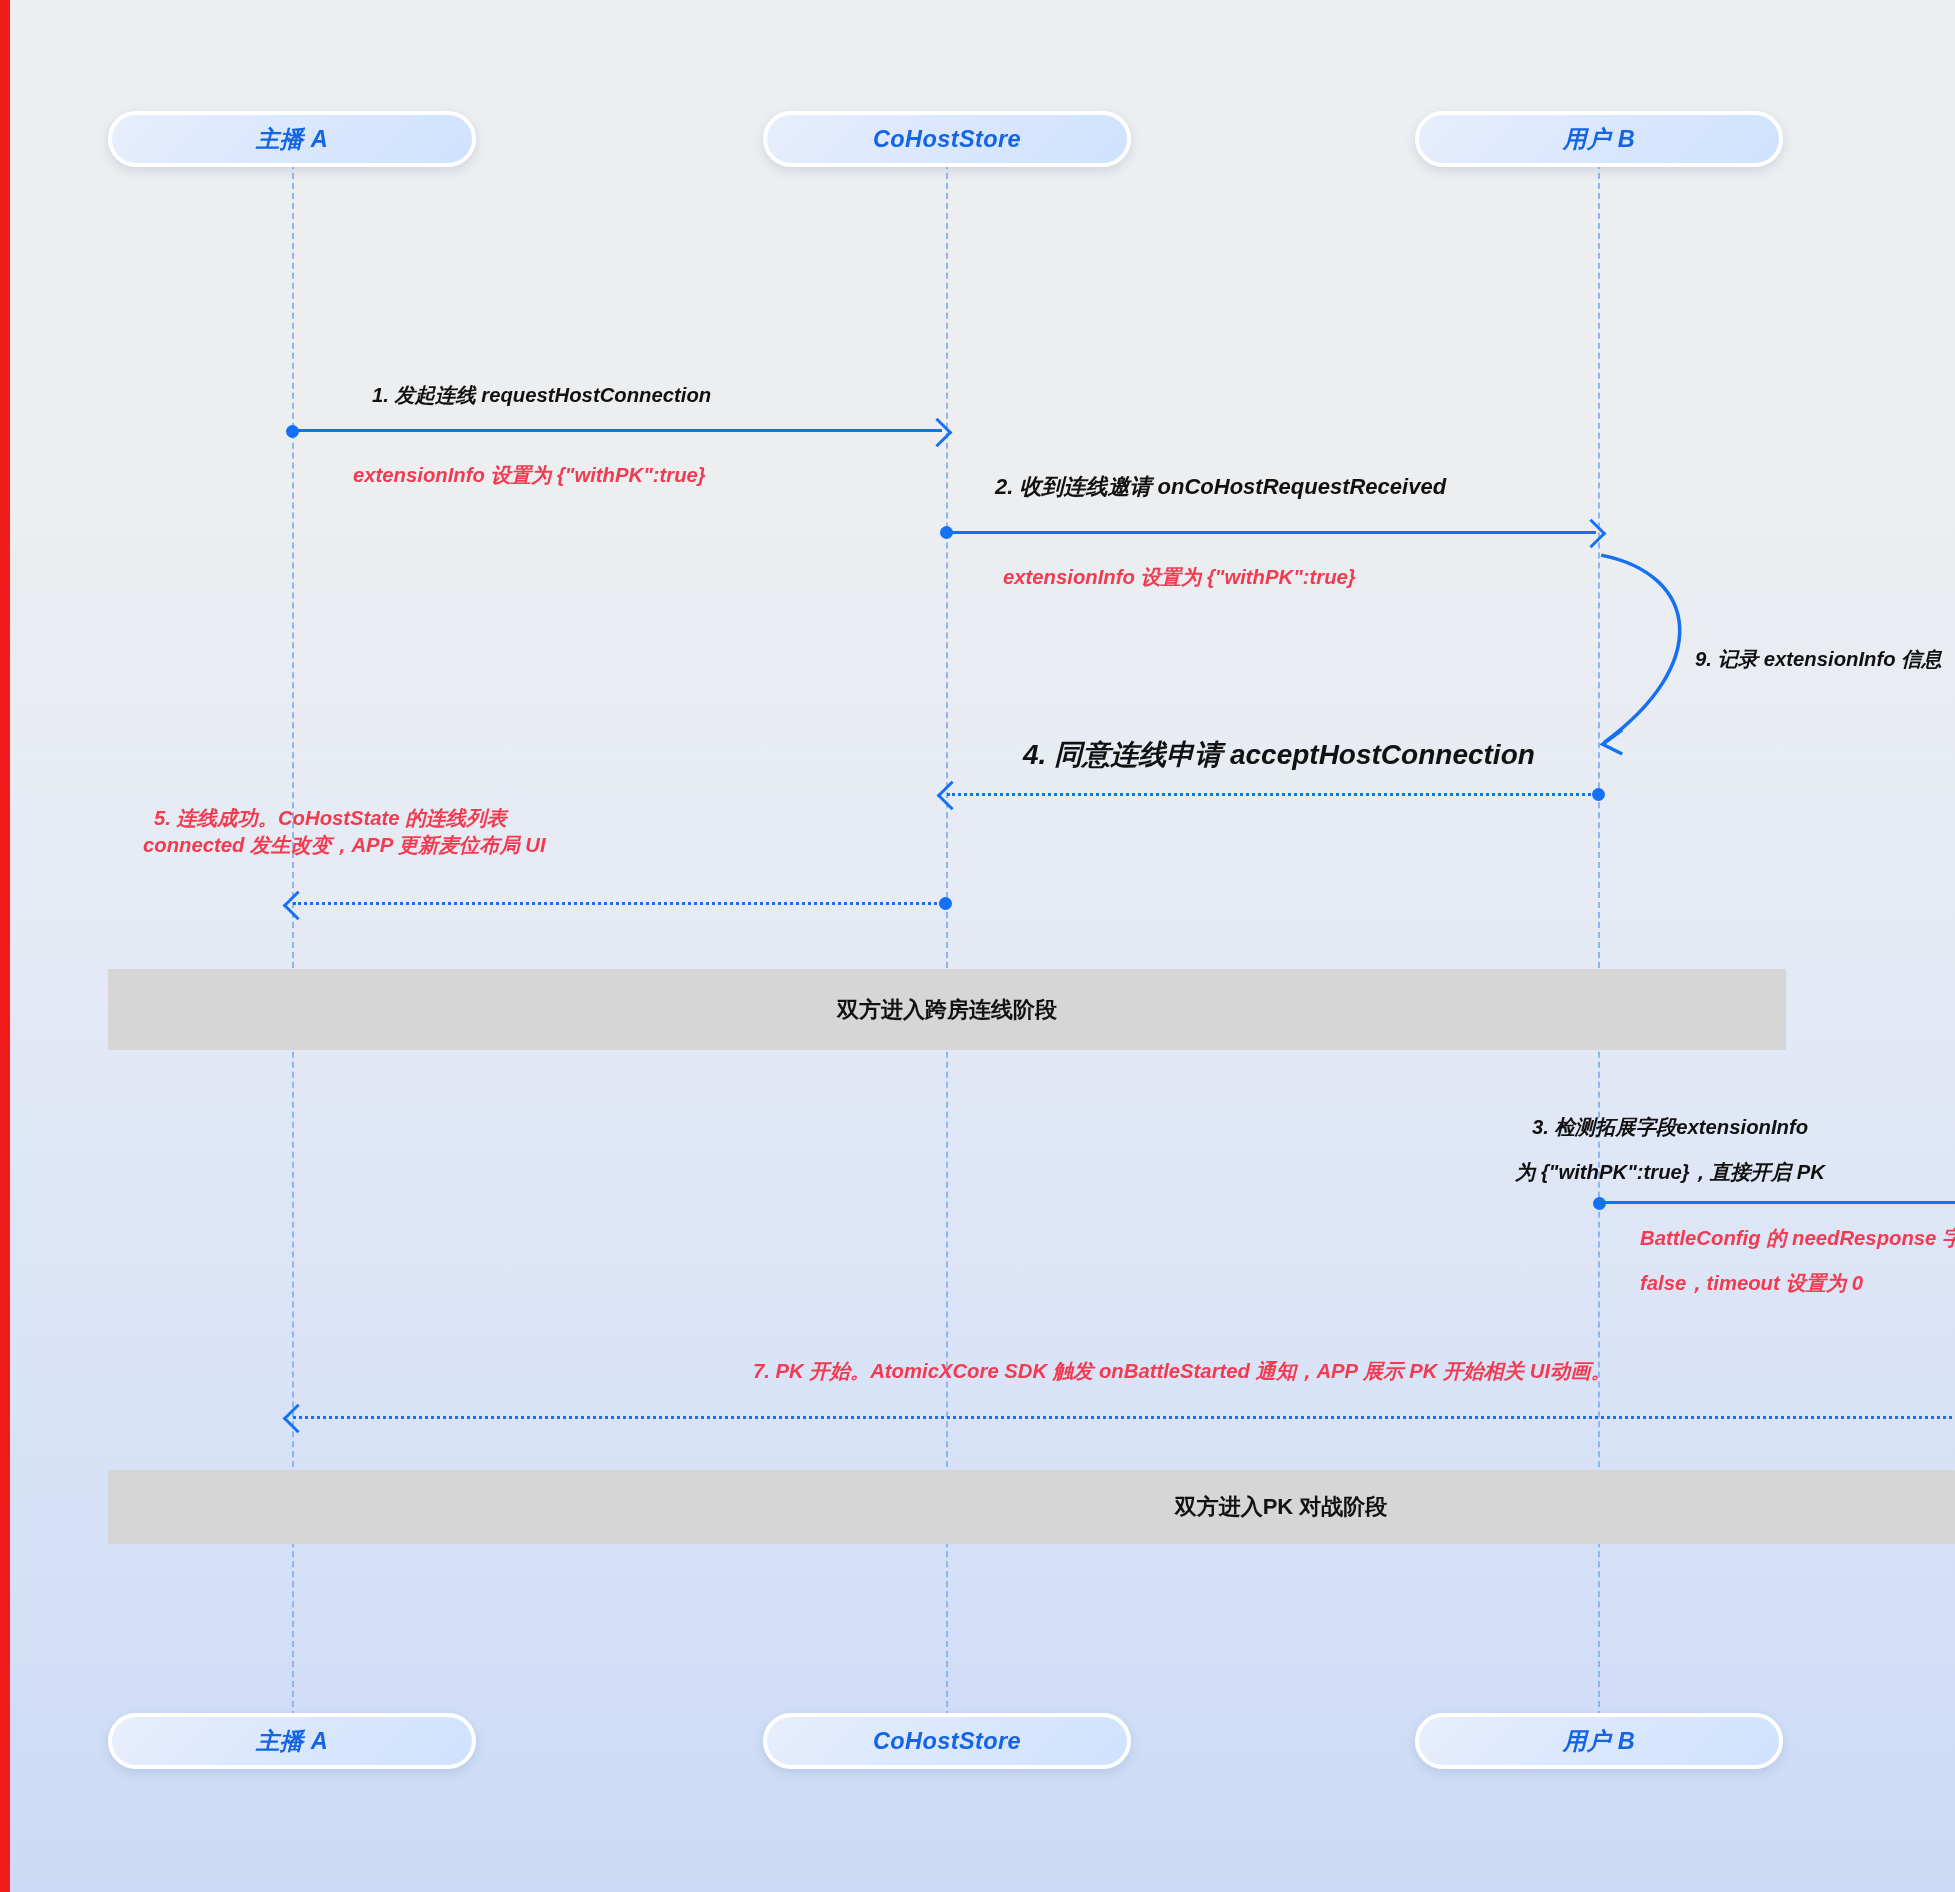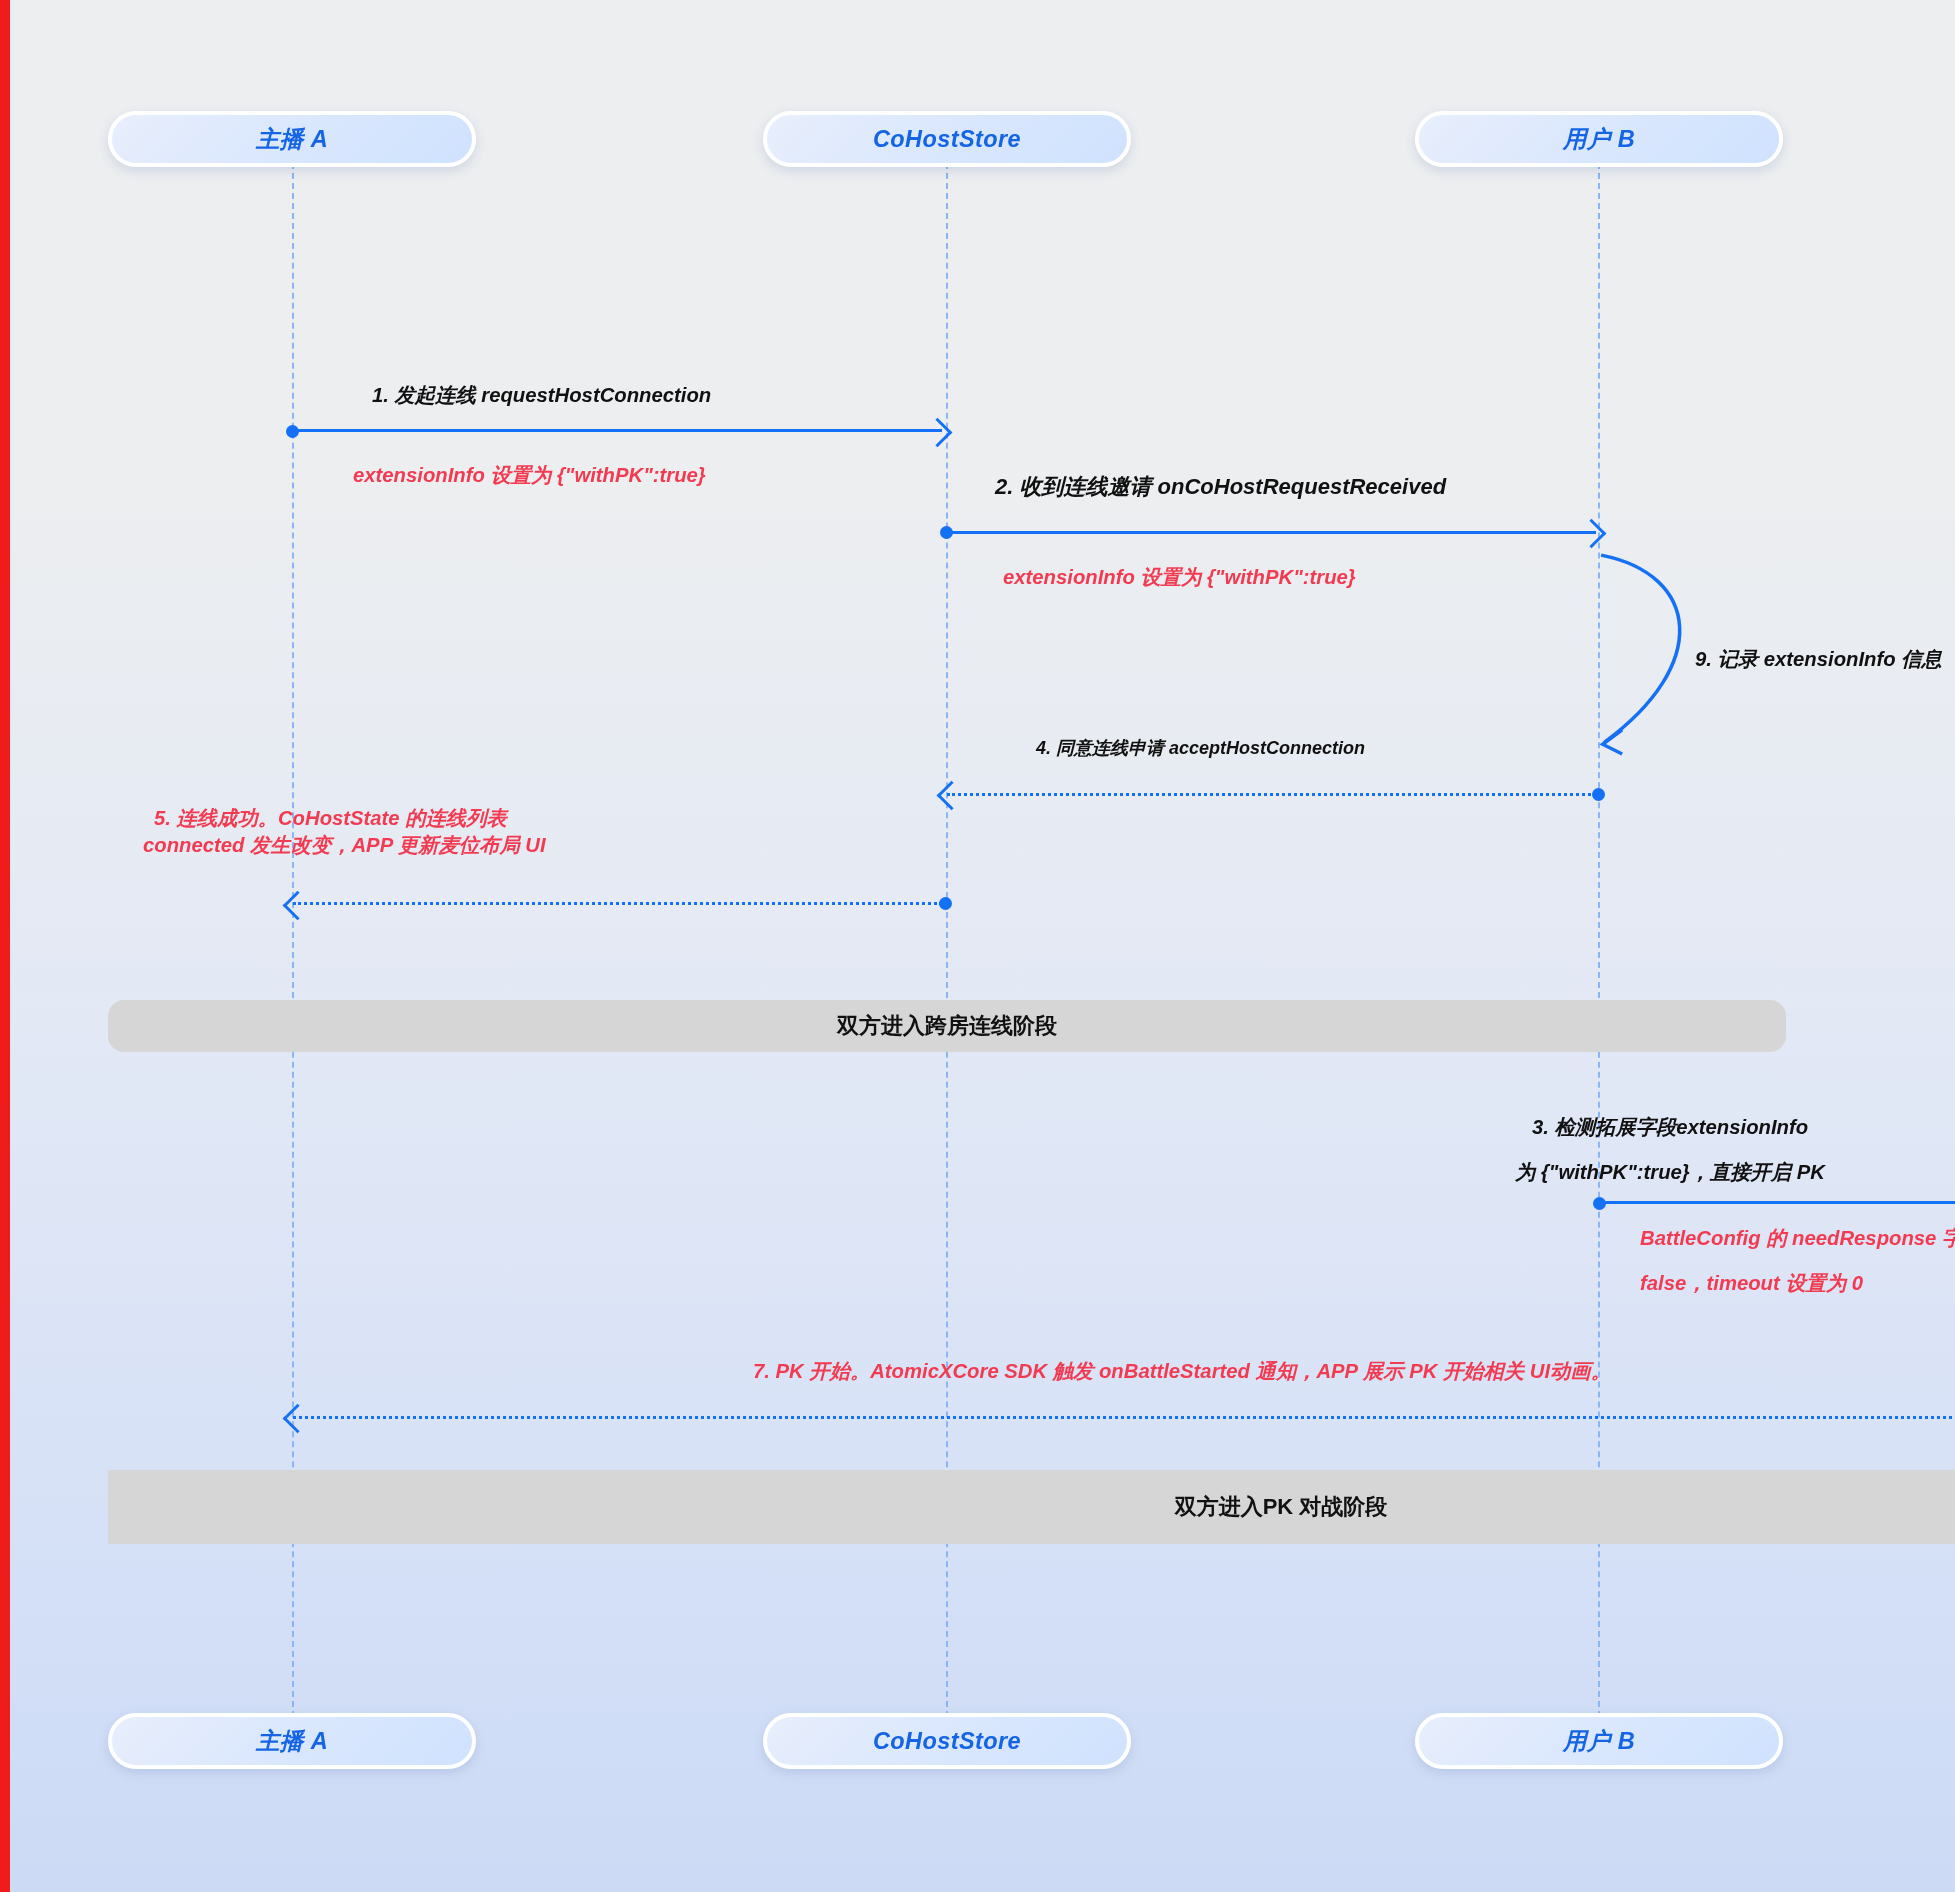--- a/index.html
+++ b/index.html
@@ -153,32 +153,32 @@
   <div class="dot" style="left:930px; top:526px;"></div>
   <div class="arrowhead right" style="left:1571px; top:523px;"></div>
   <div class="label red" style="left:993px; top:563px; font-size:20.3px;">extensionInfo 设置为 {"withPK":true}</div>
 
   <svg class="selfloop" width="156" height="219" style="left:1588px; top:547px;" viewBox="0 0 400 560">
     <path d="M 8 20 C 260 70, 290 300, 16 500" fill="none" stroke="#1471f5" stroke-width="9"></path>
     <polyline points="62,468 12,505 62,530" fill="none" stroke="#1471f5" stroke-width="9"></polyline>
   </svg>
   <div class="label black" style="left:1685px; top:645px; font-size:20.3px;">9. 记录 extensionInfo 信息</div>
 
-  <div class="label black" style="left:1013px; top:735px; font-size:18px;margin-left:13px;">4. 同意连线申请 acceptHostConnection</div>
+  <div class="label black" style="left:1013px; top:735px; font-size:28px;">4. 同意连线申请 acceptHostConnection</div>
   <div class="msg-line dotted" style="left:937px; top:793px; width:649px;"></div>
   <div class="dot" style="left:1582px; top:788px;"></div>
   <div class="arrowhead left" style="left:931px; top:785px;"></div>
 
   <div class="label red center" style="left: 144px; top: 804px; font-size: 20.3px;">5. 连线成功。CoHostState 的连线列表</div>
   <div class="label red center" style="left: 133px; top: 831px; font-size: 20.3px;">connected 发生改变，APP 更新麦位布局 UI</div>
   <div class="msg-line dotted" style="left:283px; top:902px; width:649px;"></div>
   <div class="dot" style="left:929px; top:897px;"></div>
   <div class="arrowhead left" style="left:277px; top:895px;"></div>
 
-  <div class="divider" style="left:98px; top:1000px; width:1678px; height:52px;border-radius:16px;">
+  <div class="divider" style="left:98px; top:969px; width:1678px; height:81px;">
     <span>双方进入跨房连线阶段</span>
   </div>
 
   <div class="label black center" style="left: 1522px; top: 1113px; font-size: 20.3px;">3. 检测拓展字段extensionInfo</div>
   <div class="label black center" style="left: 1505px; top: 1158px; font-size: 20.3px;">为 {"withPK":true}，直接开启 PK</div>
   <div class="msg-line" style="left:1590px; top:1201px; width:649px;"></div>
   <div class="dot" style="left:1583px; top:1197px;"></div>
 
   <div class="label red" style="left:1630px; top:1224px; font-size:20.3px;">BattleConfig 的 needResponse 字段设置为</div>
   <div class="label red" style="left:1630px; top:1269px; font-size:20.3px;">false，timeout 设置为 0</div>

